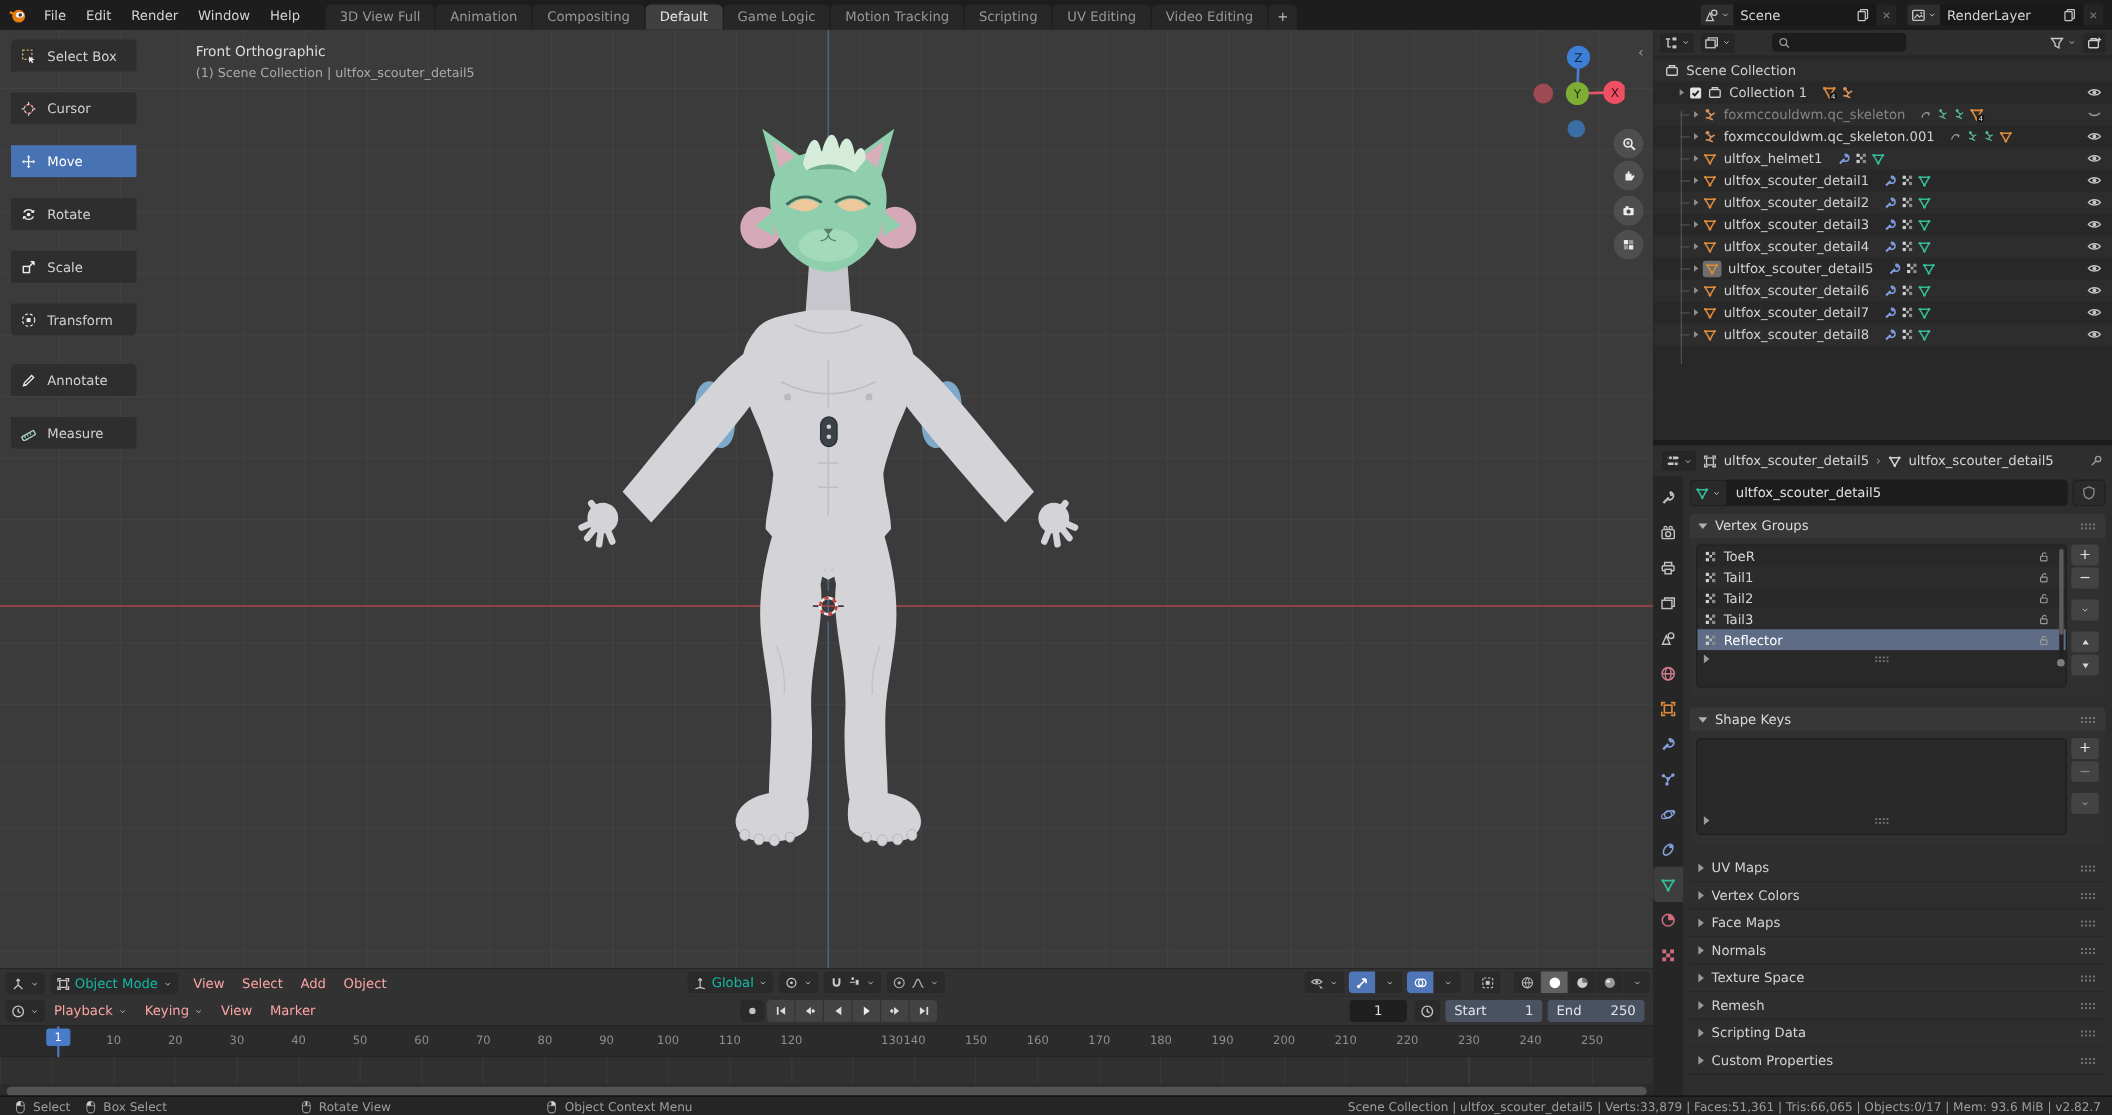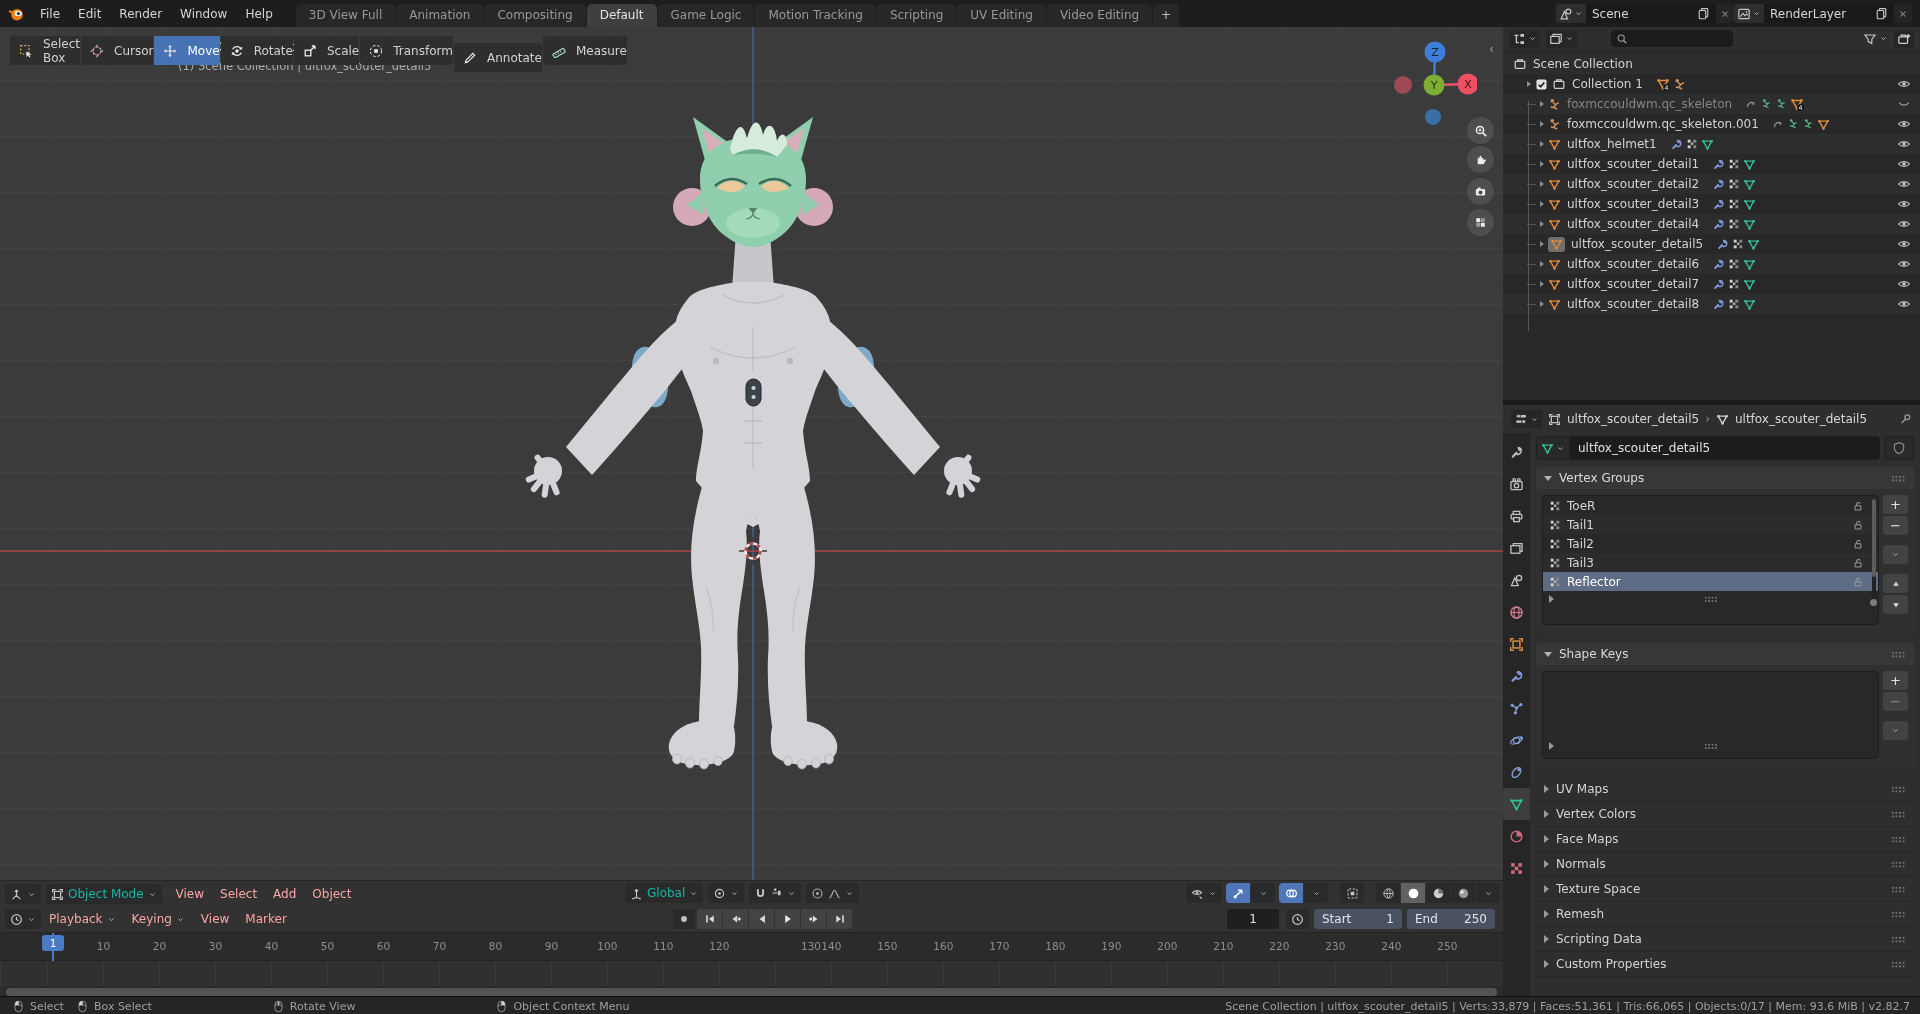--- a/index.html
+++ b/index.html
@@ -10,37 +10,37 @@
   svg{display:block;}
 
   
   #topbar{left:0;top:0;width:1920px;height:27px;background:#1d1d1d;border-bottom:1px solid #0e0e0e;display:flex;align-items:center;}
   #logo{margin:0 6px 0 8px;}
   .menu-item{padding:0 9px;color:#d4d4d4;height:27px;display:flex;align-items:center;cursor:default;}
   #tabs{display:flex;align-items:flex-end;height:27px;margin-left:14px;gap:1px;}
   .tab{background:#272727;color:#989898;padding:4px 13px 5px;border-radius:5px 5px 0 0;font-size:12px;white-space:nowrap;}
   .tab.active{background:#3f3f3f;color:#e4e4e4;}
   .tab.plus{padding:4px 8px 5px;color:#bdbdbd;}
-  #topbar-right{margin-left:auto;display:flex;align-items:center;margin-right:8px;}
+  #topbar-right{margin-left:auto;display:flex;align-items:center;gap:10px;margin-right:8px;}
   .idwidget{display:flex;align-items:center;height:19px;}
   .idwidget .ibtn{background:#2e2e2e;height:19px;display:flex;align-items:center;padding:0 3px;border-radius:3px 0 0 3px;gap:1px;}
   .idwidget .fld{background:#191919;height:19px;display:flex;align-items:center;padding:0 6px;width:118px;color:#d6d6d6;gap:4px;}
   .idwidget .fld .nm{flex:1;}
   .idwidget .xbtn{background:#242424;height:19px;width:18px;display:flex;align-items:center;justify-content:center;border-radius:0 3px 3px 0;}
 
   
   #viewport{left:0;top:27px;width:1503px;height:879px;background:#3b3b3b;border-right:2px solid #141414;overflow:hidden;}
   #vp-canvas{left:0;top:0;width:1503px;height:853px;
     background-image:linear-gradient(#424242 1px,transparent 1px),linear-gradient(90deg,#424242 1px,transparent 1px);
     background-size:56px 56px;background-position:-3px -3px;}
   #vp-text{left:178px;top:12px;}
   #vp-view-label{color:#dcdcdc;font-size:12.5px;}
   #vp-context-label{color:#ababab;font-size:11.5px;margin-top:5px;}
   
-  #toolshelf{left:10px;top:9px;width:114px;display:flex;gap:1px;}
+  #toolshelf{left:10px;top:9px;width:114px;display:flex;flex-direction:column;gap:19px;}
   .tool{height:29px;background:#2e2e2e;display:flex;align-items:center;gap:10px;padding-left:9px;color:#d2d2d2;}
   .tool:first-child{border-radius:4px 4px 0 0;}
   .tool.grp-end{border-radius:0 0 4px 4px;}
   .tool.grp-start{border-radius:4px 4px 0 0;margin-top:7px;}
   .tool.active{background:#4772b3;color:#ffffff;}
   
   #gizmo{right:26px;top:8px;}
   .navbtn{width:27px;height:27px;border-radius:50%;background:rgba(110,110,110,0.38);display:flex;align-items:center;justify-content:center;position:absolute;left:1467px;}
   #vp-collapse{left:1489px;top:14px;color:#9a9a9a;font-size:13px;}
   

